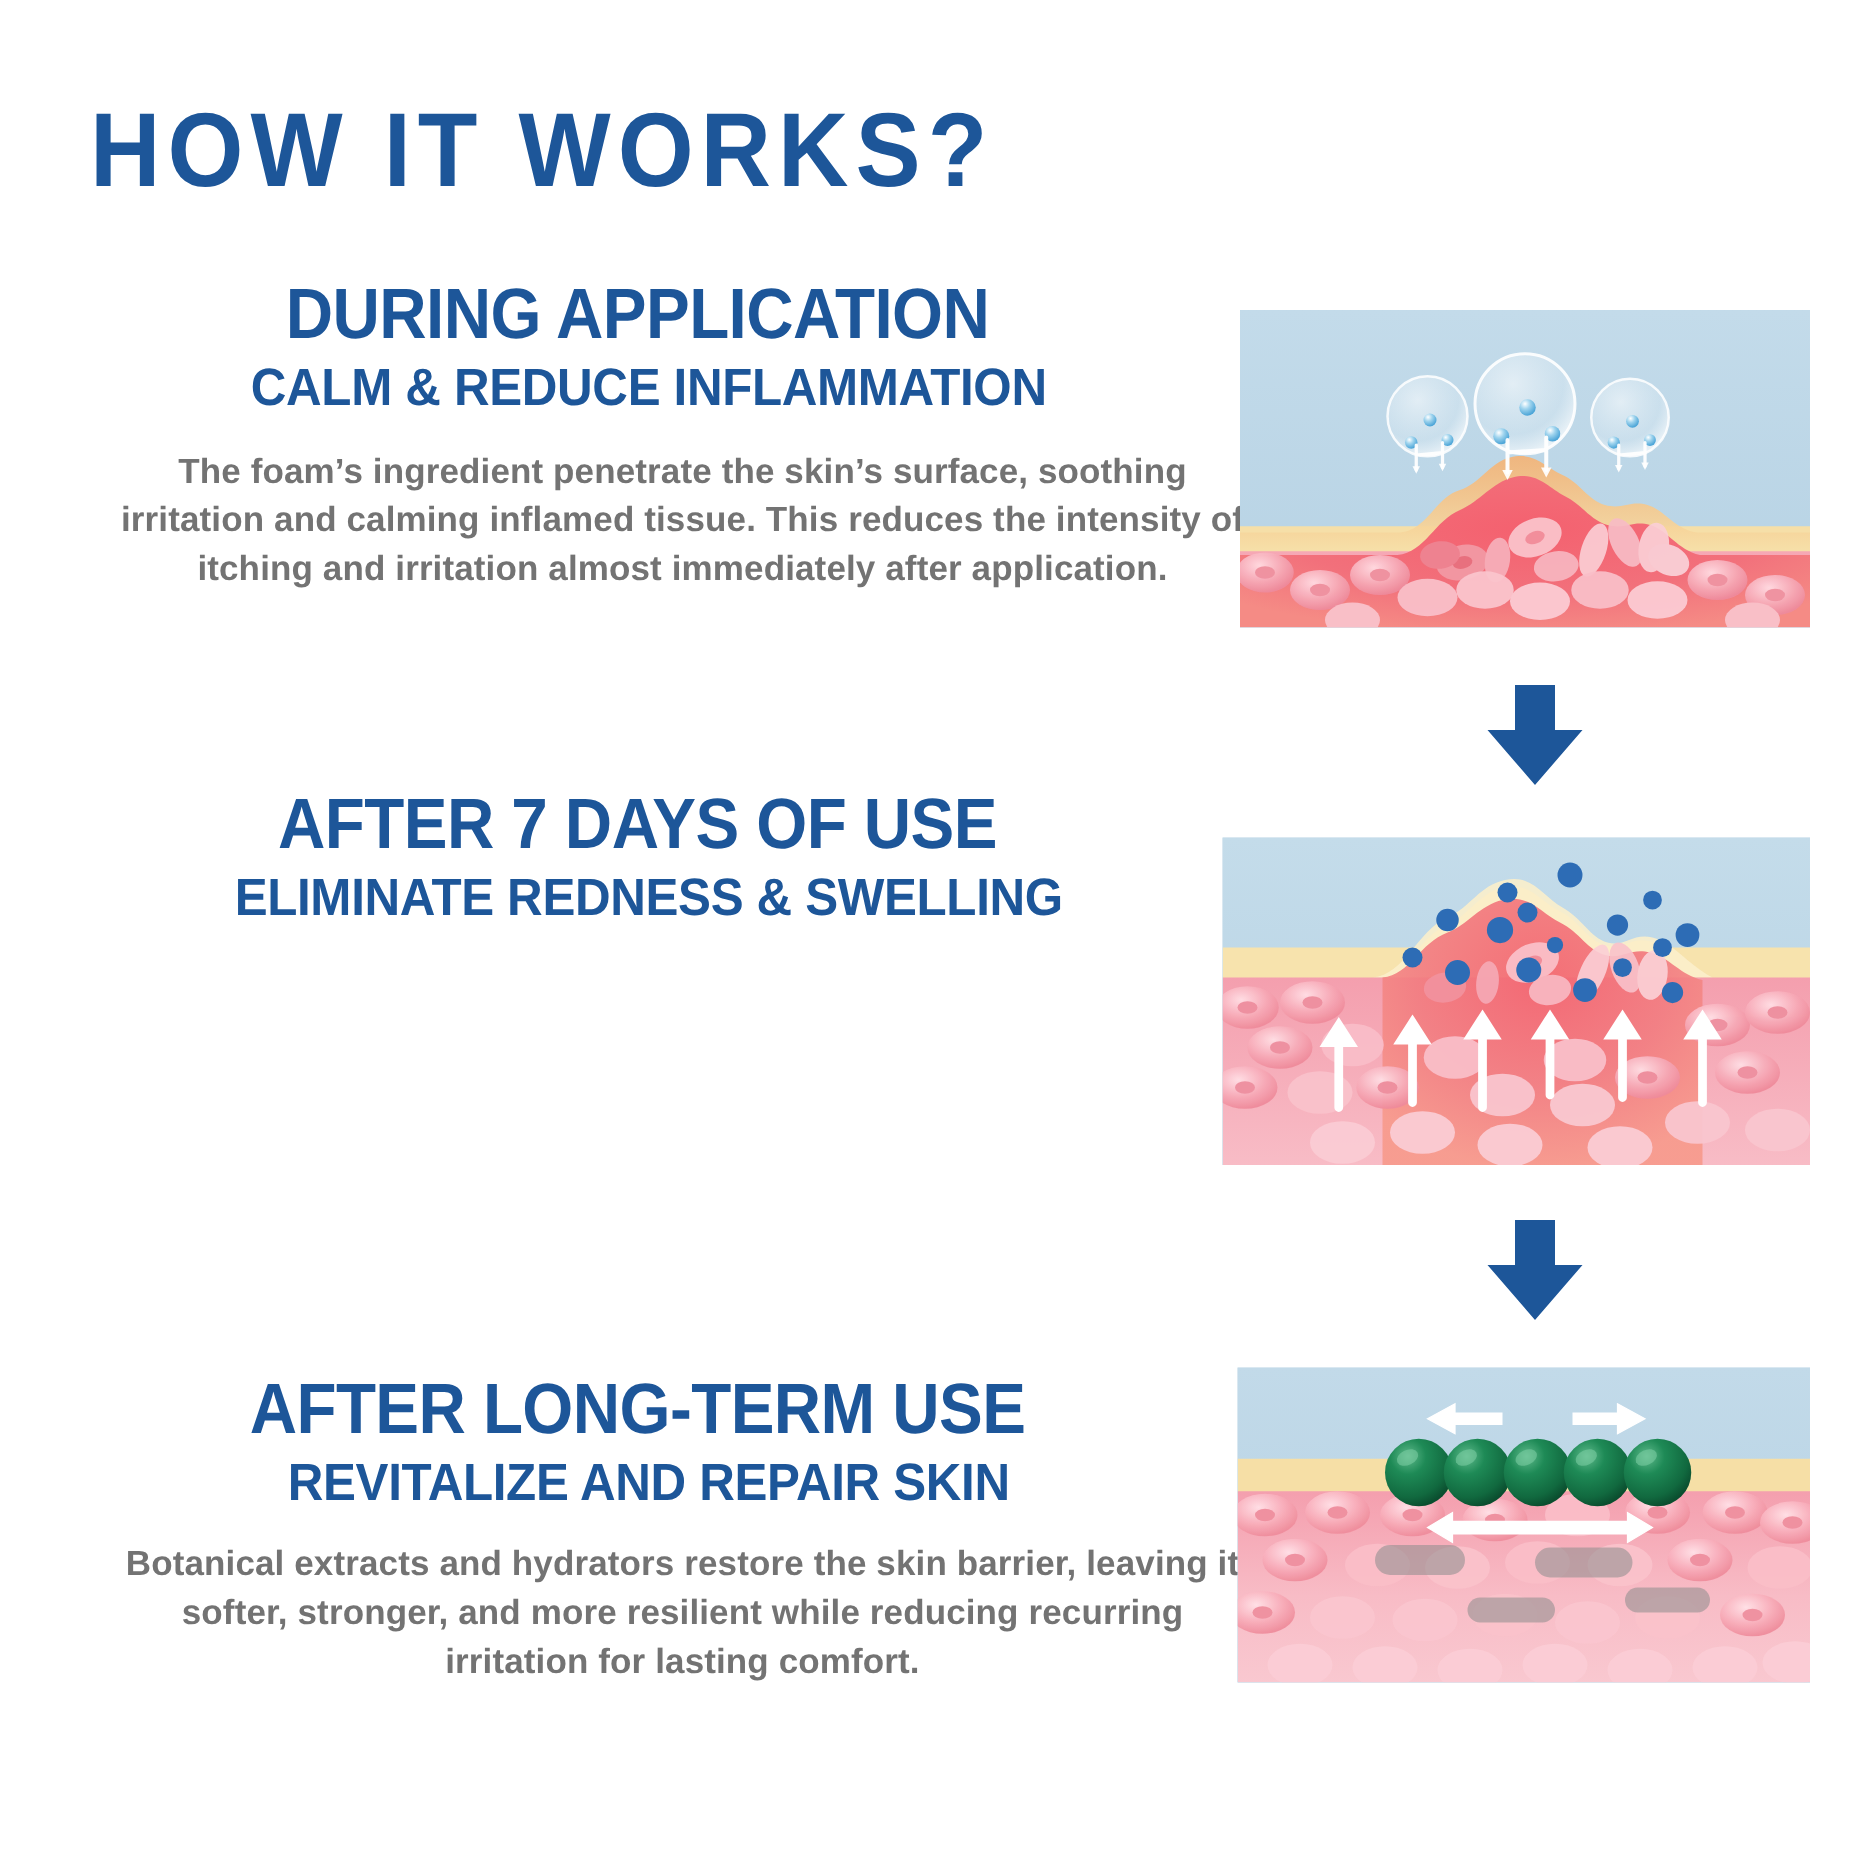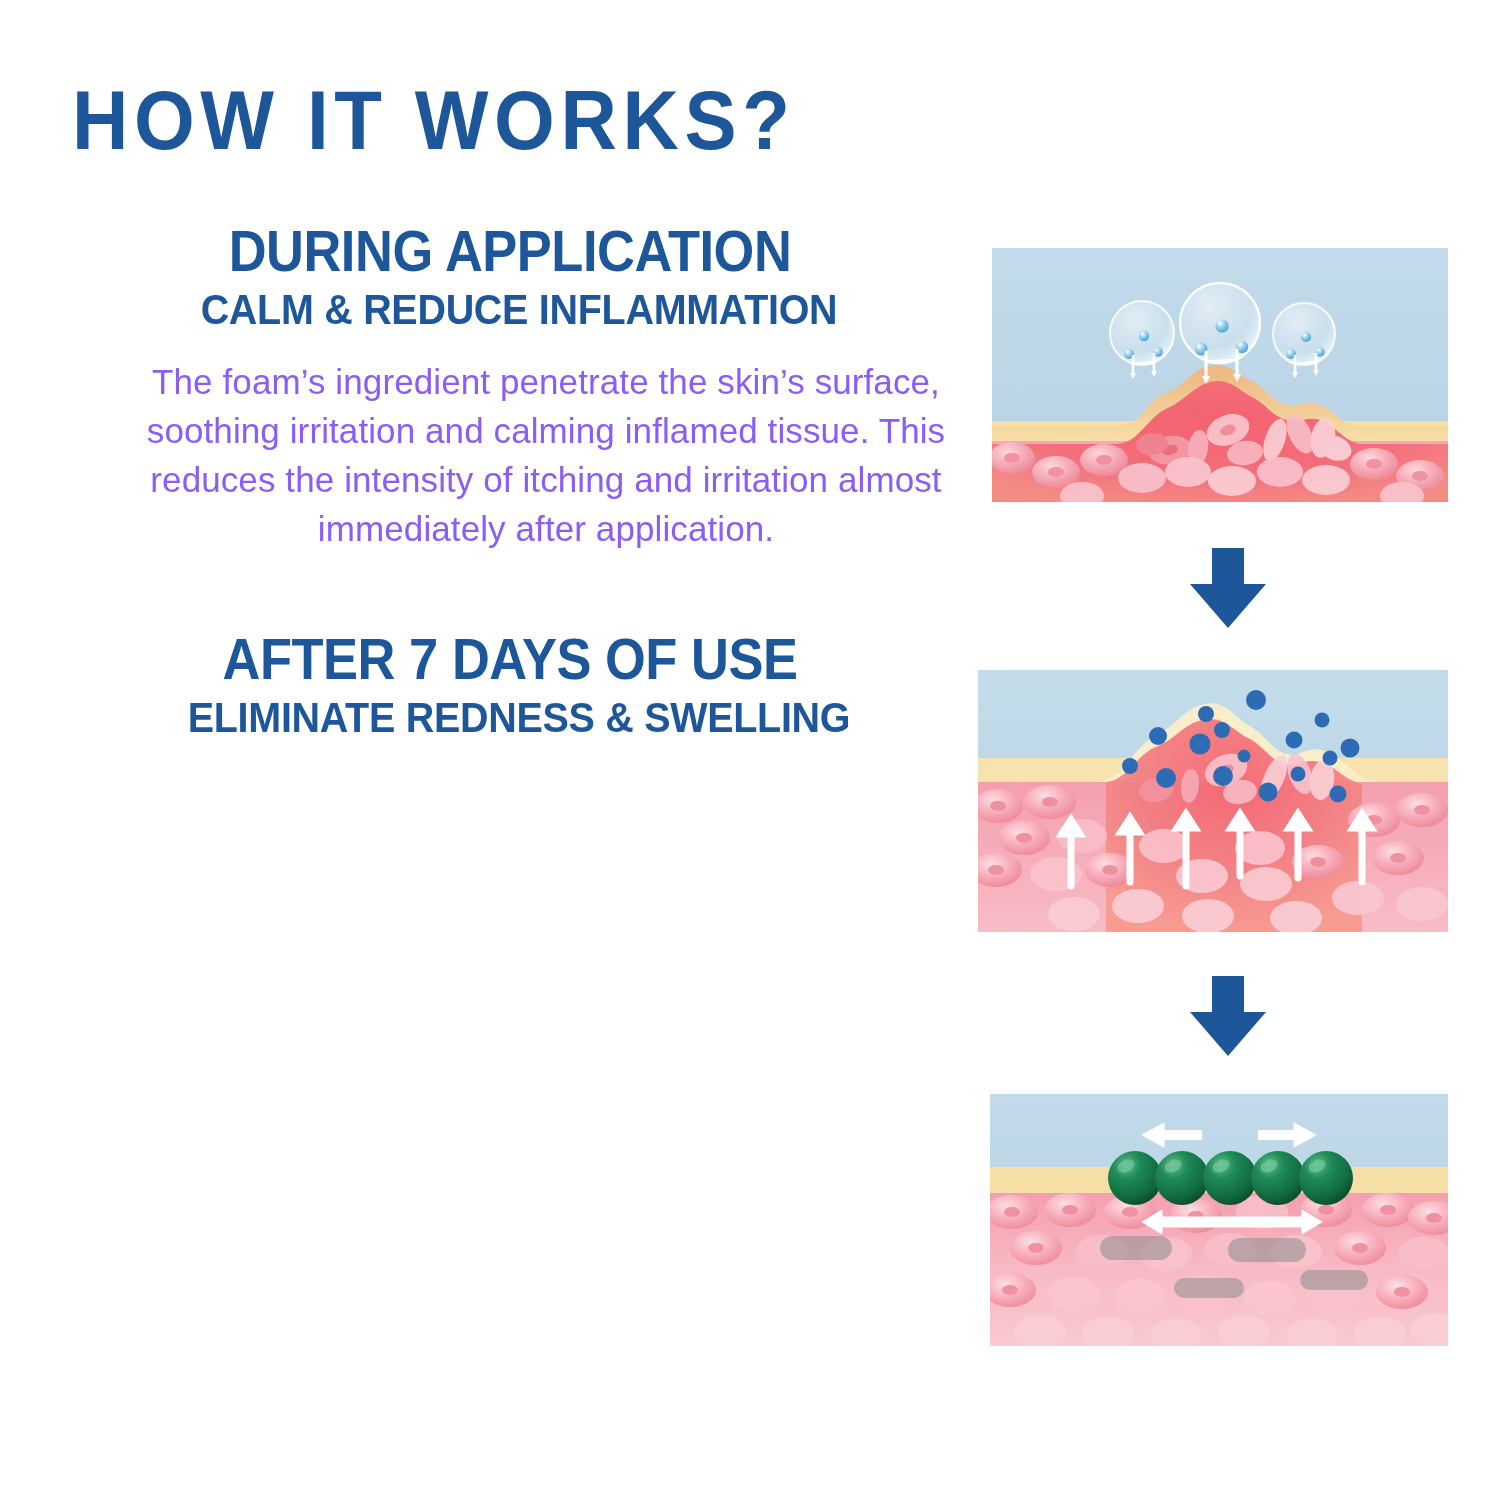--- a/index.html
+++ b/index.html
@@ -65,23 +65,23 @@
     font-weight: 700;
     color: #1d5699;
     line-height: 1.08;
     margin-top: 6px;
     letter-spacing: -0.3px;
     transform: scaleX(0.94);
     transform-origin: left top;
     white-space: nowrap;
   }
   .sec-body {
-    font-size: 35px;
-    font-weight: 400;
-    color: #8b5cf6;
+    font-size: 28px;
+    font-weight: 700;
+    color: #737373;
     line-height: 1.40;
     margin-top: 24px;
     letter-spacing: 0.1px;
     max-width: 905px;
     white-space: pre-line;
   }
   #section-2 .sec-body { margin-top: 22px; }
   #section-3 .sec-body { margin-top: 22px; }
 
   
@@ -117,20 +117,25 @@
     <div class="sec-head">DURING APPLICATION</div>
     <div class="sec-sub">CALM &amp; REDUCE INFLAMMATION</div>
     <div class="sec-body">The foam’s ingredient penetrate the skin’s surface, soothing irritation and calming inflamed tissue. This reduces the intensity of itching and irritation almost immediately after application.</div>
   </div>
 
   <div class="section" id="section-2">
     <div class="sec-head">AFTER 7 DAYS OF USE</div>
     <div class="sec-sub">ELIMINATE REDNESS &amp; SWELLING</div>
   </div>
 
+  <div class="section" id="section-3">
+    <div class="sec-head">AFTER LONG-TERM USE</div>
+    <div class="sec-sub">REVITALIZE AND REPAIR SKIN</div>
+    <div class="sec-body">Botanical extracts and hydrators restore the skin barrier, leaving it softer, stronger, and more resilient while reducing recurring irritation for lasting comfort.</div>
+  </div>
 
   <div class="panel" id="panel-1">
     <svg viewBox="0 0 456 254" preserveAspectRatio="none">
       <defs>
         <linearGradient id="sky1" x1="0" y1="0" x2="0" y2="1">
           <stop offset="0%" stop-color="#c3dbea"></stop>
           <stop offset="100%" stop-color="#b6d2e4"></stop>
         </linearGradient>
         <linearGradient id="derm1" x1="0" y1="0" x2="0" y2="1">
           <stop offset="0%" stop-color="#f6a7b4"></stop>

